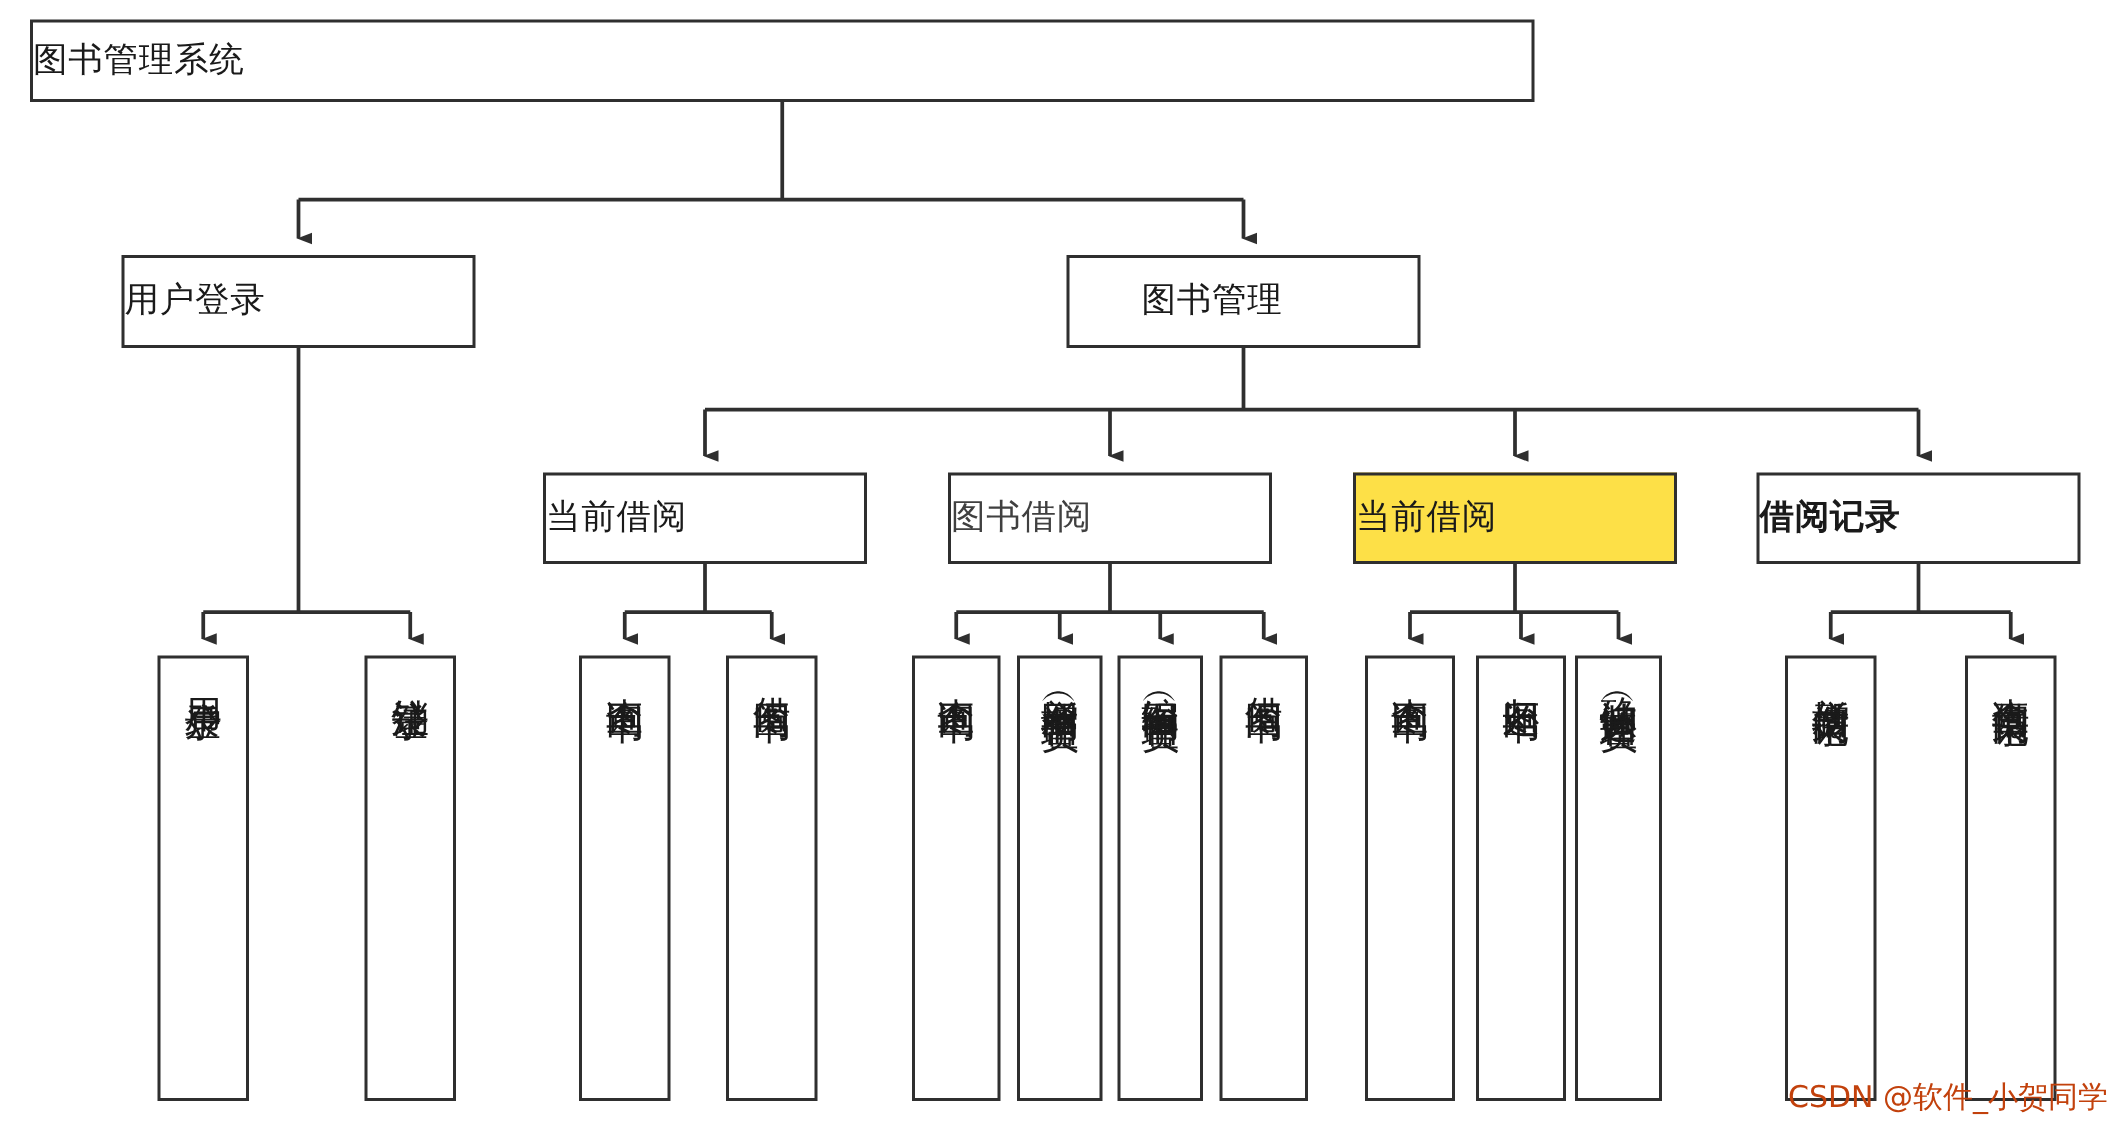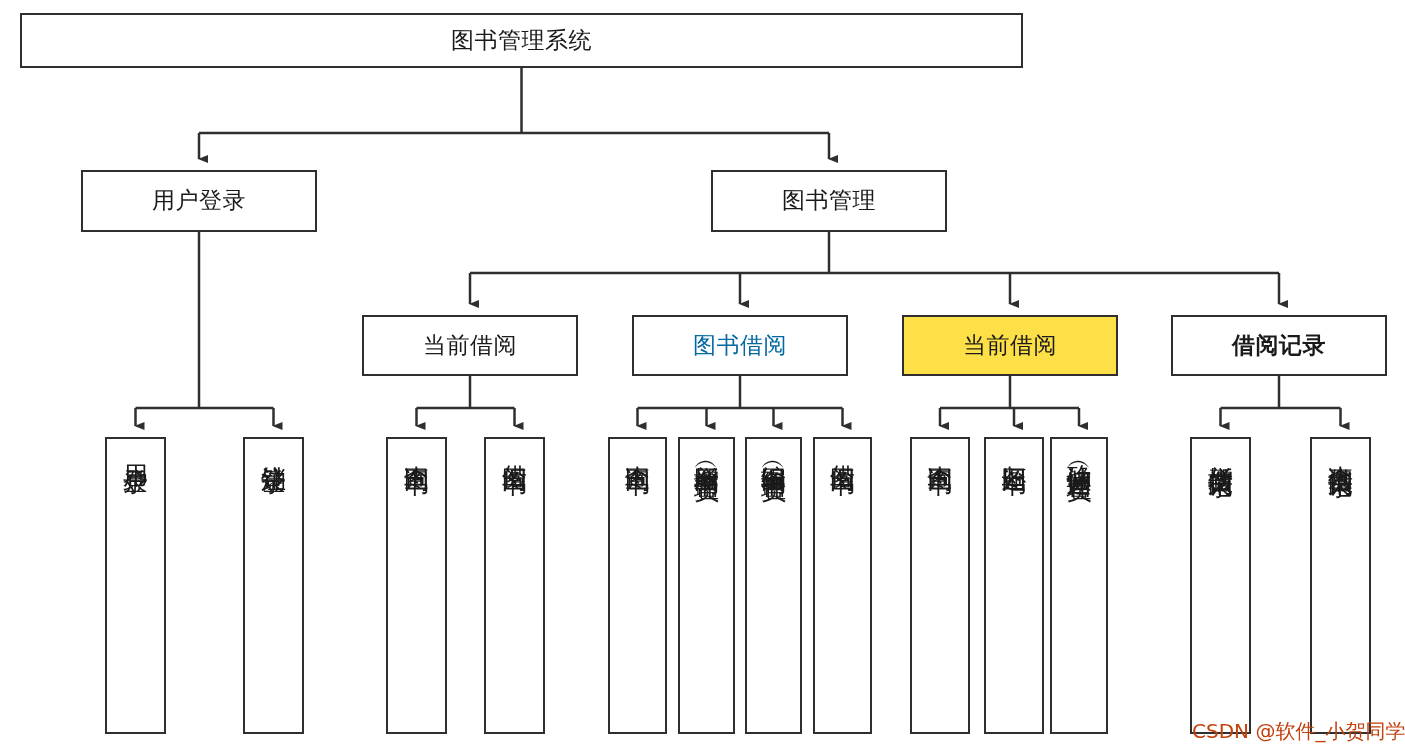--- a/index.html
+++ b/index.html
@@ -6,21 +6,20 @@
   body{font-family:"DejaVu Sans","Liberation Sans",sans-serif;}
   #stage{position:relative;width:1405px;height:747px;background:#ffffff;overflow:hidden;}
   svg.lines{position:absolute;left:0;top:0;width:1405px;height:747px;}
   .node{
     position:absolute;
     box-sizing:border-box;
     border:2.5px solid #2f2f2f;
     background:#ffffff;
     display:flex;
     align-items:center;
-    justify-content:center;
     color:#1a1a1a;
   }
   .node .label{
     display:block;
     text-align:center;
     line-height:1.18;
     letter-spacing:0.5px;
     white-space:pre;
   }
   .node.horiz .label{
@@ -94,27 +93,27 @@
       </g>
   </svg>
 
   <div id="node-layer">
       <div class="node horiz" style="left: 20px; top: 13px; width: 1003px; height: 55px; border-color: rgb(47, 47, 47); background: rgb(255, 255, 255); color: rgb(26, 26, 26);">
         <span class="label">图书管理系统</span>
       </div>
       <div class="node horiz" style="left: 81px; top: 170px; width: 236px; height: 62px; border-color: rgb(47, 47, 47); background: rgb(255, 255, 255); color: rgb(26, 26, 26);">
         <span class="label">用户登录</span>
       </div>
-      <div class="node horiz" style="left: 711px; top: 170px; width: 236px; height: 62px; border-color: rgb(47, 47, 47); background: rgb(255, 255, 255); color: rgb(26, 26, 26);">
+      <div class="node horiz" style="left: 711px; top: 170px; width: 236px; height: 62px; border-color: rgb(47, 47, 47); background: rgb(255, 255, 255); color: rgb(26, 26, 26); padding-left: 48px;">
         <span class="label">图书管理</span>
       </div>
       <div class="node horiz" style="left: 362px; top: 315px; width: 216px; height: 61px; border-color: rgb(47, 47, 47); background: rgb(255, 255, 255); color: rgb(26, 26, 26);">
         <span class="label">当前借阅</span>
       </div>
-      <div class="node horiz" style="left: 632px; top: 315px; width: 216px; height: 61px; border-color: rgb(47, 47, 47); background: rgb(255, 255, 255); color: #0369a1;">
+      <div class="node horiz" style="left: 632px; top: 315px; width: 216px; height: 61px; border-color: rgb(47, 47, 47); background: rgb(255, 255, 255); color: #404040;">
         <span class="label">图书借阅</span>
       </div>
       <div class="node horiz" style="left: 902px; top: 315px; width: 216px; height: 61px; border-color: rgb(47, 47, 47); background: #fde047; color: rgb(26, 26, 26);">
         <span class="label">当前借阅</span>
       </div>
       <div class="node horiz" style="left: 1171px; top: 315px; width: 216px; height: 61px; border-color: rgb(47, 47, 47); background: rgb(255, 255, 255); color: rgb(26, 26, 26); font-weight: bold;">
         <span class="label">借阅记录</span>
       </div>
       <div class="node vert" style="left: 105px; top: 437px; width: 61px; height: 297px; border-color: rgb(47, 47, 47); background: rgb(255, 255, 255); color: rgb(26, 26, 26);">
         <span class="label">用户登录</span>

